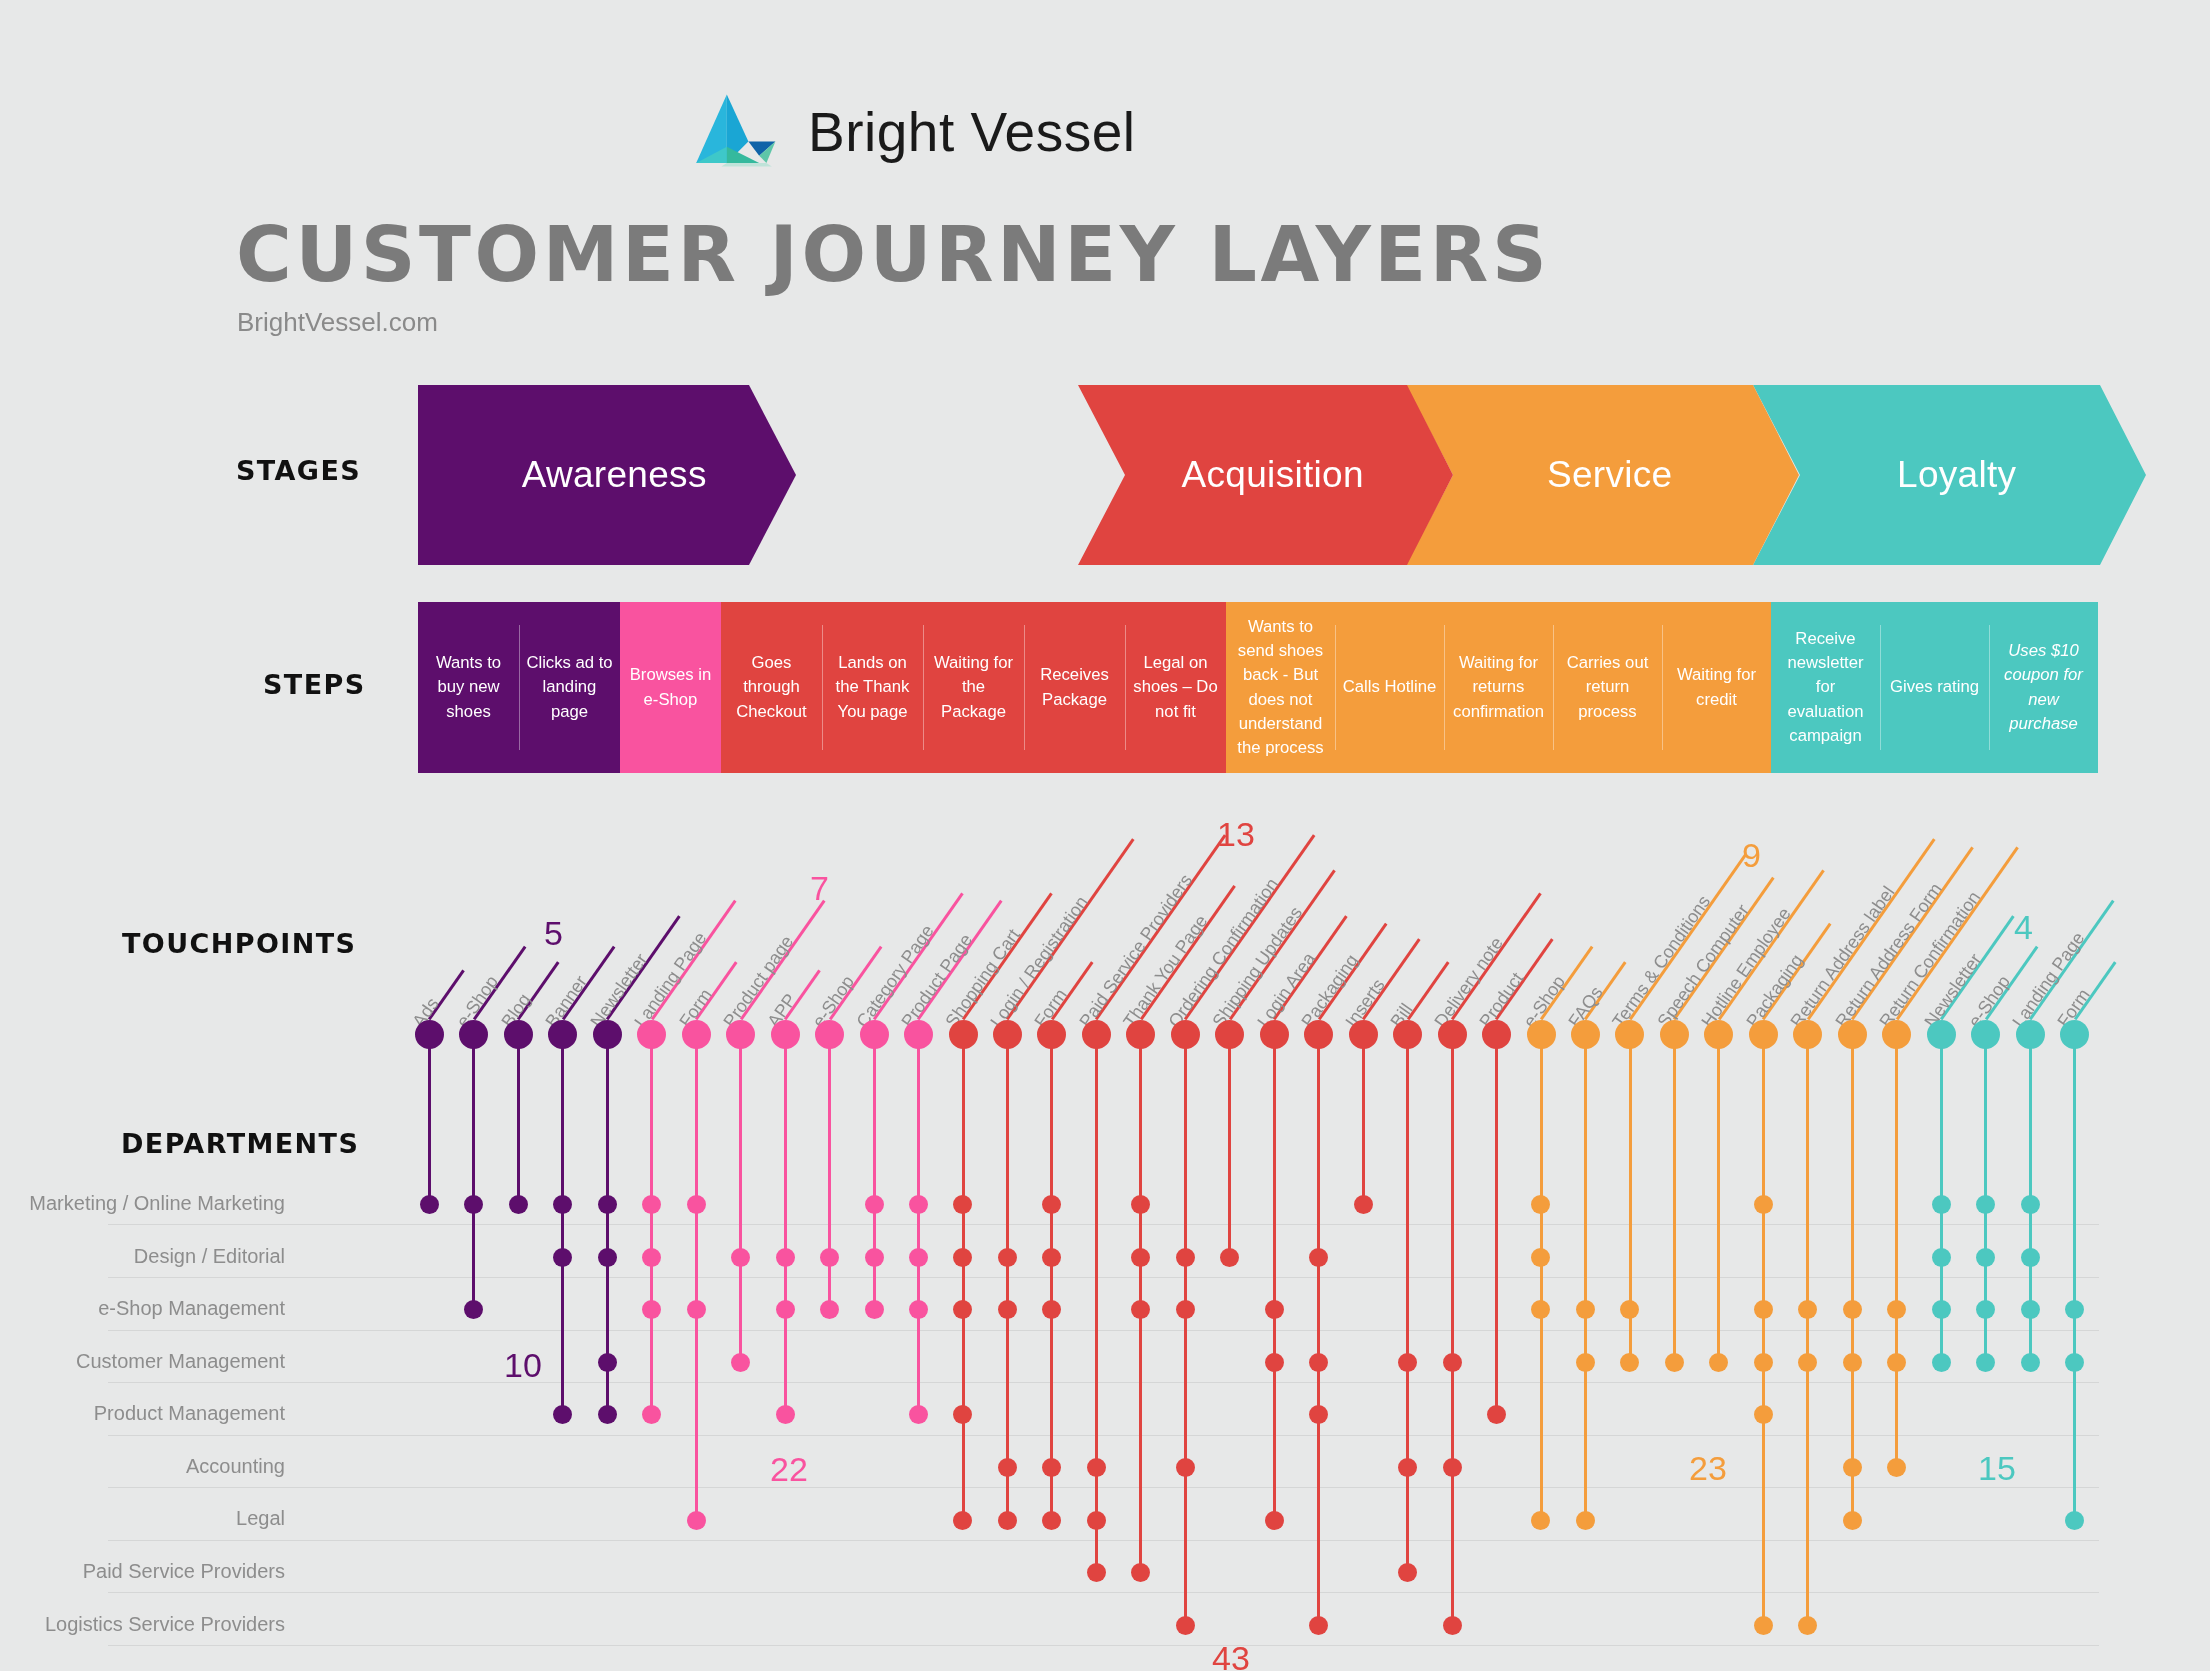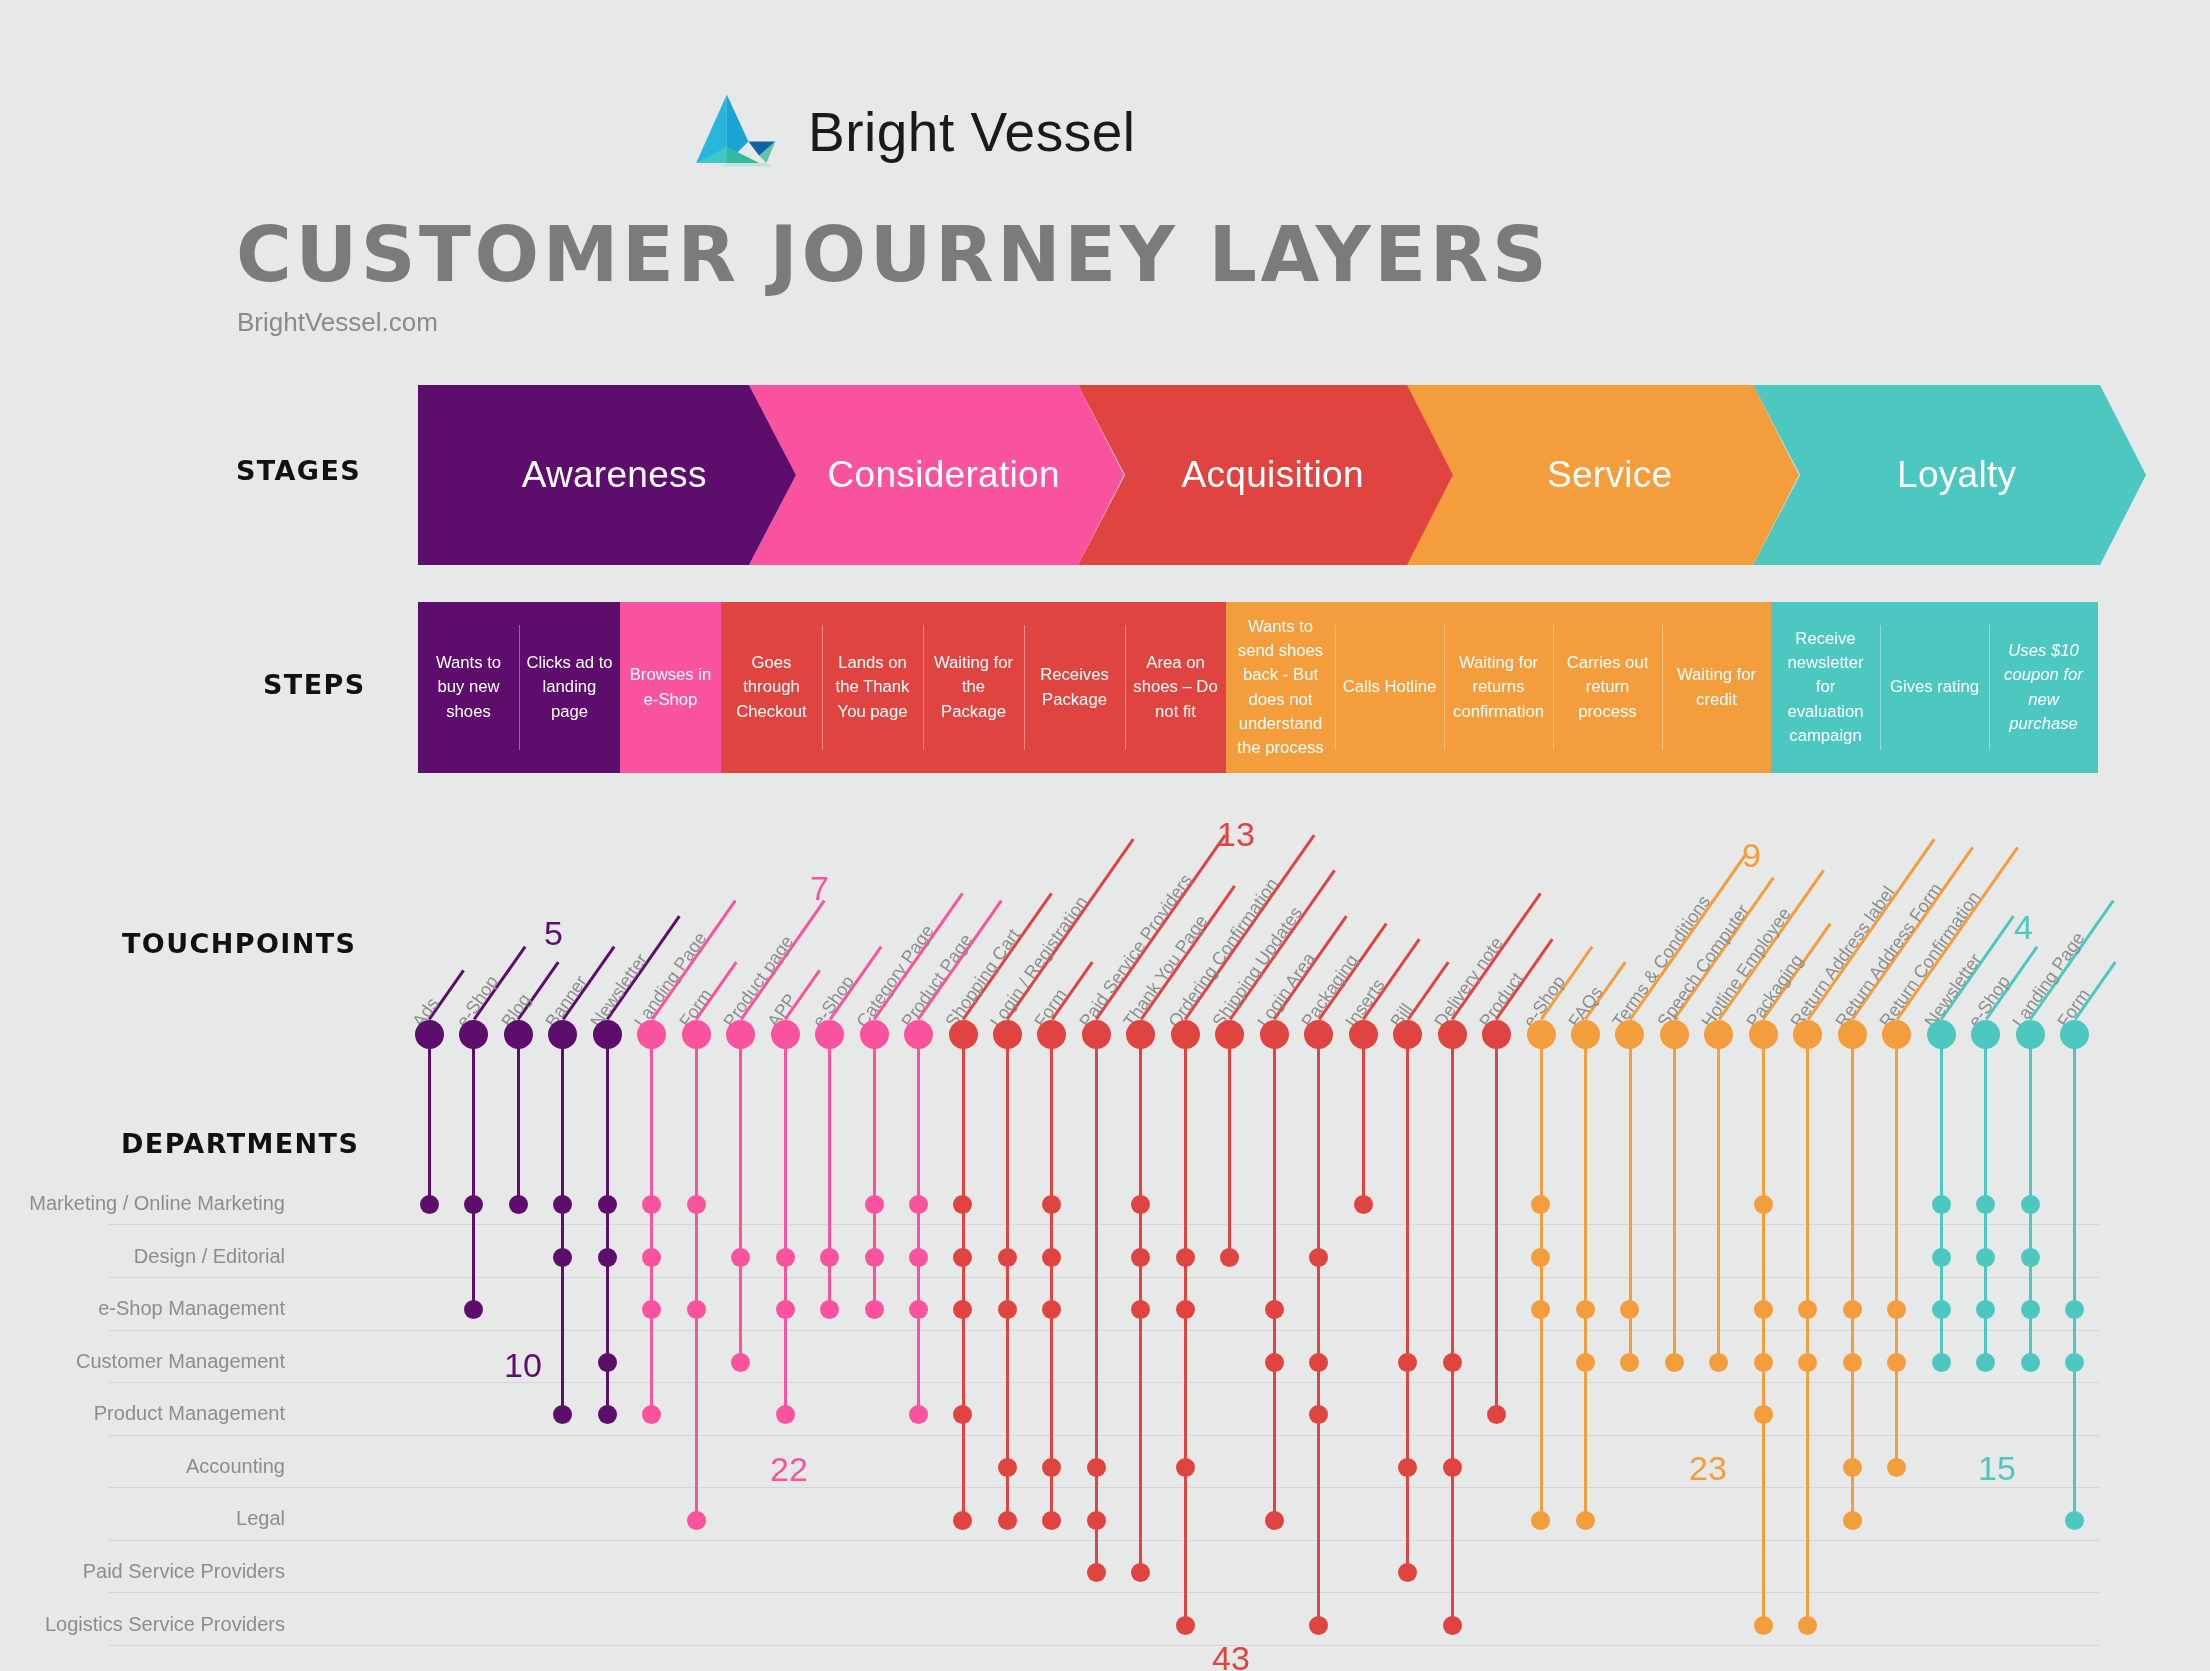--- a/index.html
+++ b/index.html
@@ -77,23 +77,20 @@
 
   <div class="rowlabel" style="left:236px;top:407px;">STAGES</div>
   <div class="rowlabel" style="left:263px;top:621px;">STEPS</div>
   <div class="rowlabel" style="left:122px;top:880px;">TOUCHPOINTS</div>
   <div class="rowlabel" style="left:121px;top:1080px;">DEPARTMENTS</div>
 
   <div class="stages" id="stages-row">
       <div class="stage" style="left: 0px; width: 378px; background: rgb(93, 14, 108); z-index: 10; clip-path: polygon(0px 0px, 331px 0px, 378px 90px, 331px 180px, 0px 180px);">
         <div class="stage-label">Awareness</div>
       </div>
-      <div class="stage" style="left: 331px; width: 375px; background: rgb(249, 83, 159); z-index: 9; clip-path: polygon(0px 0px, 329px 0px, 375px 90px, 329px 180px, 0px 180px, 47px 90px);">
-        <div class="stage-label">Consideration</div>
-      </div>
       <div class="stage" style="left: 988px; width: 393px; background: rgb(244, 157, 60); z-index: 7; clip-path: polygon(0px 0px, 347px 0px, 393px 90px, 347px 180px, 0px 180px, 47px 90px);">
         <div class="stage-label">Service</div>
       </div>
       <div class="stage" style="left: 660px; width: 375px; background: rgb(224, 68, 64); z-index: 8; clip-path: polygon(0px 0px, 329px 0px, 375px 90px, 329px 180px, 0px 180px, 47px 90px);">
         <div class="stage-label">Acquisition</div>
       </div>
       <div class="stage" style="left: 1335px; width: 393px; background: rgb(76, 200, 192); z-index: 6; clip-path: polygon(0px 0px, 347px 0px, 393px 90px, 347px 180px, 0px 180px, 47px 90px);">
         <div class="stage-label">Loyalty</div>
       </div>
     </div>
@@ -103,21 +100,21 @@
         <div class="step" style="width: 101px;">Clicks ad to landing page</div>
       </div>
       <div class="stepgrp" style="background: rgb(249, 83, 159);">
         <div class="step" style="width: 101px;">Browses in e-Shop</div>
       </div>
       <div class="stepgrp" style="background: rgb(224, 68, 64);">
         <div class="step" style="width: 101px;">Goes through Checkout</div>
         <div class="step" style="width: 101px;">Lands on the Thank You page</div>
         <div class="step" style="width: 101px;">Waiting for the Package</div>
         <div class="step" style="width: 101px;">Receives Package</div>
-        <div class="step" style="width: 101px;">Area on shoes – Do not fit</div>
+        <div class="step" style="width: 101px;">Legal on shoes – Do not fit</div>
       </div>
       <div class="stepgrp" style="background: rgb(244, 157, 60);">
         <div class="step" style="width: 109px;">Wants to send shoes back - But does not understand the process</div>
         <div class="step" style="width: 109px;">Calls Hotline</div>
         <div class="step" style="width: 109px;">Waiting for returns confirmation</div>
         <div class="step" style="width: 109px;">Carries out return process</div>
         <div class="step" style="width: 109px;">Waiting for credit</div>
       </div>
       <div class="stepgrp" style="background: rgb(76, 200, 192);">
         <div class="step" style="width: 109px;">Receive newsletter for evaluation campaign</div>

